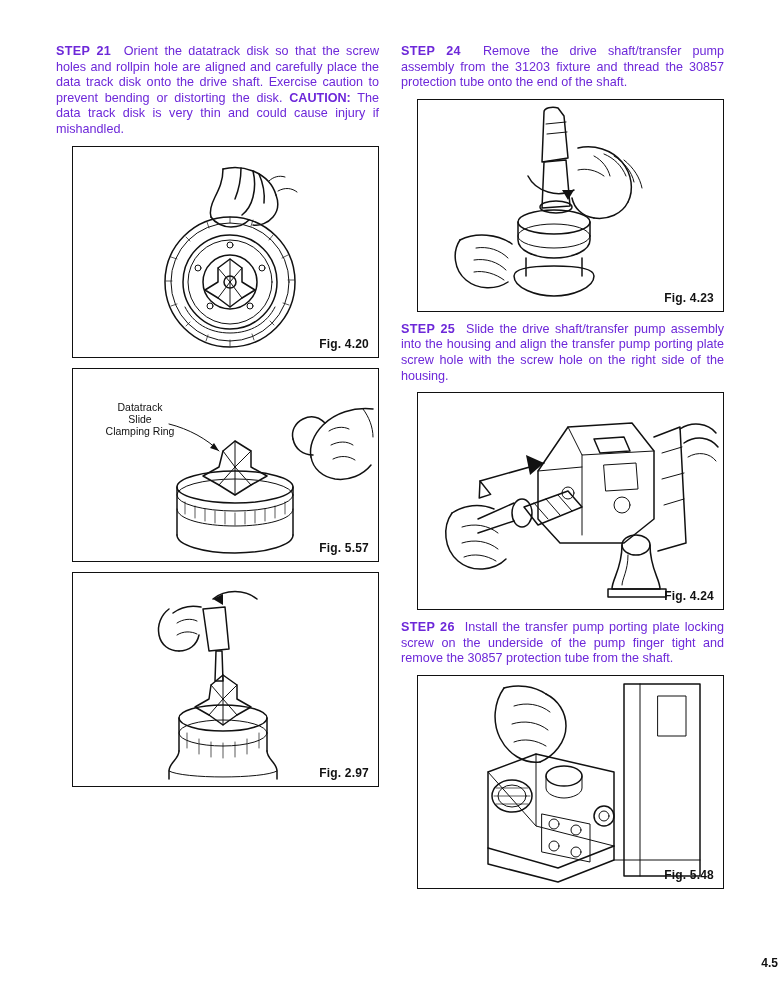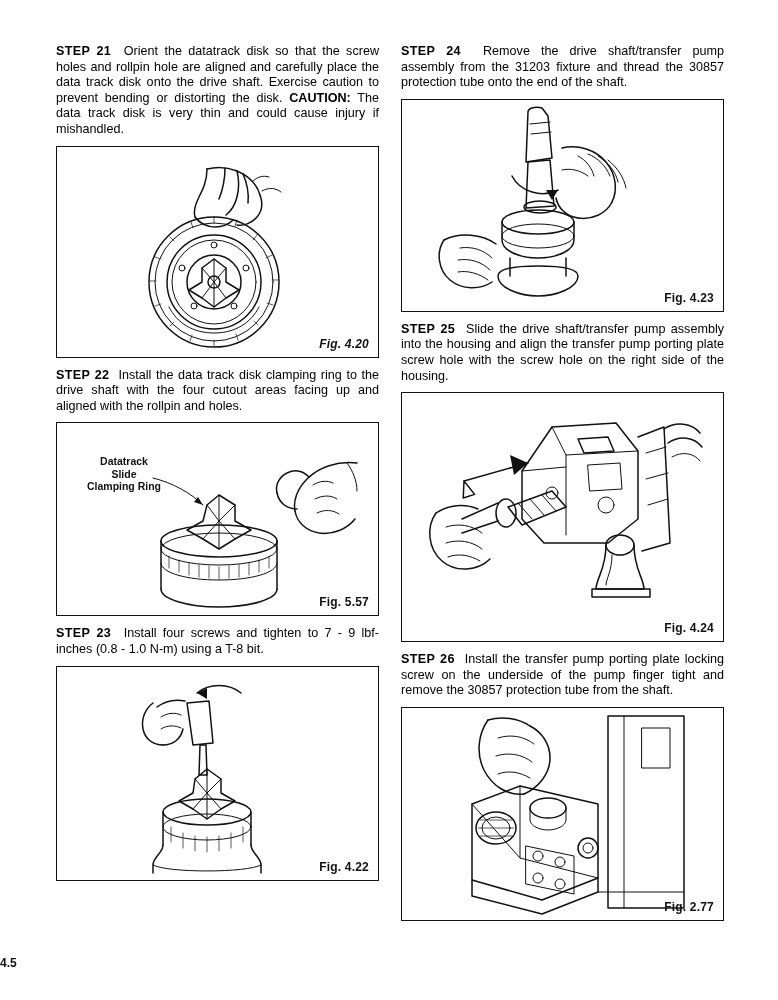--- a/index.html
+++ b/index.html
@@ -29,58 +29,59 @@
   .col {
     width: 323px;
     display: flex;
     flex-direction: column;
   }
   .step-text {
     font-size: 12.6px;
     line-height: 15.6px;
     text-align: justify;
     margin: 0 0 8px 0;
-    color: #000000;
+    color: #6d28d9;
   }
   .step-label {
     font-weight: bold;
     letter-spacing: 0.3px;
   }
   .caution {
     font-weight: bold;
   }
   .figbox {
     border: 1.4px solid #111;
     position: relative;
     box-sizing: border-box;
     background: #fff;
     overflow: hidden;
+    margin-left: 16px;
   }
   .figcap {
     position: absolute;
     right: 9px;
     bottom: 6px;
     font-size: 12px;
     font-weight: bold;
     letter-spacing: 0.2px;
   }
   .callout {
     position: absolute;
     font-size: 10.5px;
-    font-weight: bold;
+    font-weight: normal;
     line-height: 12.4px;
     text-align: center;
   }
   .gap10 { height: 10px; }
   .pagenum {
     position: absolute;
     bottom: 30px;
     left: 0;
     width: 100%;
-    text-align: left;
+    text-align: right;
     font-size: 12px;
     font-weight: bold;
   }
   svg { display: block; }
   .ink { fill: none; stroke: #111; stroke-width: 1.5; stroke-linecap: round; stroke-linejoin: round; }
   .ink-thin { fill: none; stroke: #111; stroke-width: 1; stroke-linecap: round; stroke-linejoin: round; }
   .ink-hair { fill: none; stroke: #111; stroke-width: 0.7; stroke-linecap: round; stroke-linejoin: round; }
   .fillblk { fill: #111; stroke: none; }
 </style>
 </head>
@@ -90,21 +91,21 @@
   <div class="columns">
 
     <div class="col">
 
       <p class="step-text">
         <span class="step-label">STEP 21</span>&nbsp;&nbsp;<span>Orient the datatrack disk so that the screw holes and rollpin hole are aligned and carefully place the data track disk onto the drive shaft. Exercise caution to prevent bending or distorting the disk.</span>
         <span class="caution">CAUTION:</span>
         <span>The data track disk is very thin and could cause injury if mishandled.</span>
       </p>
 
-      <div class="figbox" style="height:212px;font-style:italic;">
+      <div class="figbox" style="height:212px;">
         <svg width="321" height="210" viewBox="0 0 321 210">
 
           <path class="ink" d="M150 22 C150 34 146 42 142 50 C138 58 136 64 138 70"></path>
           <path class="ink" d="M150 22 C158 20 170 20 180 24 C192 29 200 38 203 48"></path>
           <path class="ink" d="M203 48 C206 56 205 64 200 70 C195 76 187 79 180 78"></path>
           <path class="ink" d="M180 24 C182 32 182 42 180 50 C178 58 174 64 169 68"></path>
           <path class="ink" d="M168 21 C168 32 166 42 162 52"></path>
           <path class="ink" d="M186 27 C190 36 192 46 191 56"></path>
           <path class="ink" d="M138 70 C142 76 150 80 158 80 C166 80 172 77 176 73"></path>
           <path class="ink-thin" d="M196 34 C200 30 206 28 212 30"></path>
@@ -147,23 +148,20 @@
           <path class="ink-thin" d="M157 112 L157 135 M145 121 L157 135 M169 121 L157 135 M145 151 L157 135 M169 151 L157 135 M157 160 L157 135"></path>
           <circle class="ink" cx="157" cy="135" r="6"></circle>
 
           <path class="ink-thin" d="M112 160 C120 176 136 186 157 186 C178 186 194 176 202 160"></path>
         </svg>
         <div class="figcap">Fig. 4.20</div>
       </div>
 
       <div class="gap10"></div>
 
-      <p class="step-text">
-        <span class="step-label">STEP 22</span>&nbsp;&nbsp;<span>Install the data track disk clamping ring to the drive shaft with the four cutout areas facing up and aligned with the rollpin and holes.</span>
-      </p>
 
       <div class="figbox" style="height:194px;">
         <svg width="321" height="192" viewBox="0 0 321 192">
 
           <path class="ink" d="M300 40 C280 38 262 44 250 56 C240 66 236 78 238 88"></path>
           <path class="ink" d="M238 88 C240 100 250 108 262 110 C276 112 290 106 298 96"></path>
           <path class="ink" d="M252 54 C246 48 238 46 230 50 C222 54 218 62 220 70"></path>
           <path class="ink" d="M220 70 C222 80 230 86 240 86"></path>
           <path class="ink-thin" d="M256 62 C262 58 270 57 276 60"></path>
           <path class="ink-thin" d="M258 76 C266 72 274 72 280 76"></path>
@@ -200,23 +198,20 @@
         <div class="callout" style="left:12px; top:32px; width:110px;">
           <span>Datatrack</span><br>
           <span>Slide</span><br>
           <span>Clamping Ring</span>
         </div>
         <div class="figcap">Fig. 5.57</div>
       </div>
 
       <div class="gap10"></div>
 
-      <p class="step-text">
-        <span class="step-label">STEP 23</span>&nbsp;&nbsp;<span>Install four screws and tighten to 7 - 9 lbf-inches (0.8 - 1.0 N-m) using a T-8 bit.</span>
-      </p>
 
       <div class="figbox" style="height:215px;">
         <svg width="321" height="213" viewBox="0 0 321 213">
 
           <path class="ink" d="M96 36 C88 42 84 52 86 62 C88 72 96 78 106 78"></path>
           <path class="ink" d="M106 78 C116 78 124 72 126 62"></path>
           <path class="ink" d="M100 40 C108 34 118 32 128 34"></path>
           <path class="ink-thin" d="M104 50 C110 46 118 45 124 48"></path>
           <path class="ink-thin" d="M104 62 C110 58 118 58 124 61"></path>
 
@@ -241,21 +236,21 @@
           <g class="ink-hair">
             <line x1="114" y1="160" x2="114" y2="175"></line>
             <line x1="126" y1="166" x2="126" y2="181"></line>
             <line x1="138" y1="169" x2="138" y2="184"></line>
             <line x1="150" y1="170" x2="150" y2="185"></line>
             <line x1="162" y1="169" x2="162" y2="184"></line>
             <line x1="174" y1="166" x2="174" y2="181"></line>
             <line x1="186" y1="160" x2="186" y2="175"></line>
           </g>
         </svg>
-        <div class="figcap">Fig. 4.22</div>
+        <div class="figcap">Fig. 2.97</div>
       </div>
 
     </div>
 
     <div class="col">
 
       <p class="step-text">
         <span class="step-label">STEP 24</span>&nbsp;&nbsp;<span>Remove the drive shaft/transfer pump assembly from the 31203 fixture and thread the 30857 protection tube onto the end of the shaft.</span>
       </p>
 
@@ -296,21 +291,21 @@
         </svg>
         <div class="figcap">Fig. 4.23</div>
       </div>
 
       <div class="gap10"></div>
 
       <p class="step-text">
         <span class="step-label">STEP 25</span>&nbsp;&nbsp;<span>Slide the drive shaft/transfer pump assembly into the housing and align the transfer pump porting plate screw hole with the screw hole on the right side of the housing.</span>
       </p>
 
-      <div class="figbox" style="height:250px;">
+      <div class="figbox" style="height:218px;">
         <svg width="321" height="216" viewBox="0 0 321 216">
 
           <path class="ink" d="M120 78 L150 34 L214 30 L236 58 L236 126 L206 150 L142 150 L120 126 Z"></path>
           <path class="ink-thin" d="M150 34 L164 62 L236 58"></path>
           <path class="ink-thin" d="M164 62 L164 142"></path>
           <path class="ink-thin" d="M120 78 L164 74"></path>
           <path class="ink" d="M176 46 L206 44 L212 58 L182 60 Z"></path>
           <path class="ink-thin" d="M186 72 L218 70 L220 96 L188 98 Z"></path>
           <circle class="ink-thin" cx="204" cy="112" r="8"></circle>
           <circle class="ink-thin" cx="150" cy="100" r="6"></circle>
@@ -388,20 +383,20 @@
             <circle cx="158" cy="176" r="5"></circle>
           </g>
           <path class="ink-thin" d="M124 138 L172 148 L172 186 L124 176 Z"></path>
 
           <circle class="ink" cx="186" cy="140" r="10"></circle>
           <circle class="ink-thin" cx="186" cy="140" r="5"></circle>
 
           <path class="ink" d="M70 172 L70 188 L140 206 L196 184 L196 170"></path>
           <path class="ink-thin" d="M196 184 L282 184"></path>
         </svg>
-        <div class="figcap">Fig. 2.77</div>
+        <div class="figcap">Fig. 5.48</div>
       </div>
 
     </div>
   </div>
 
   <div class="pagenum">4.5</div>
 </div>
 
 </body></html>

